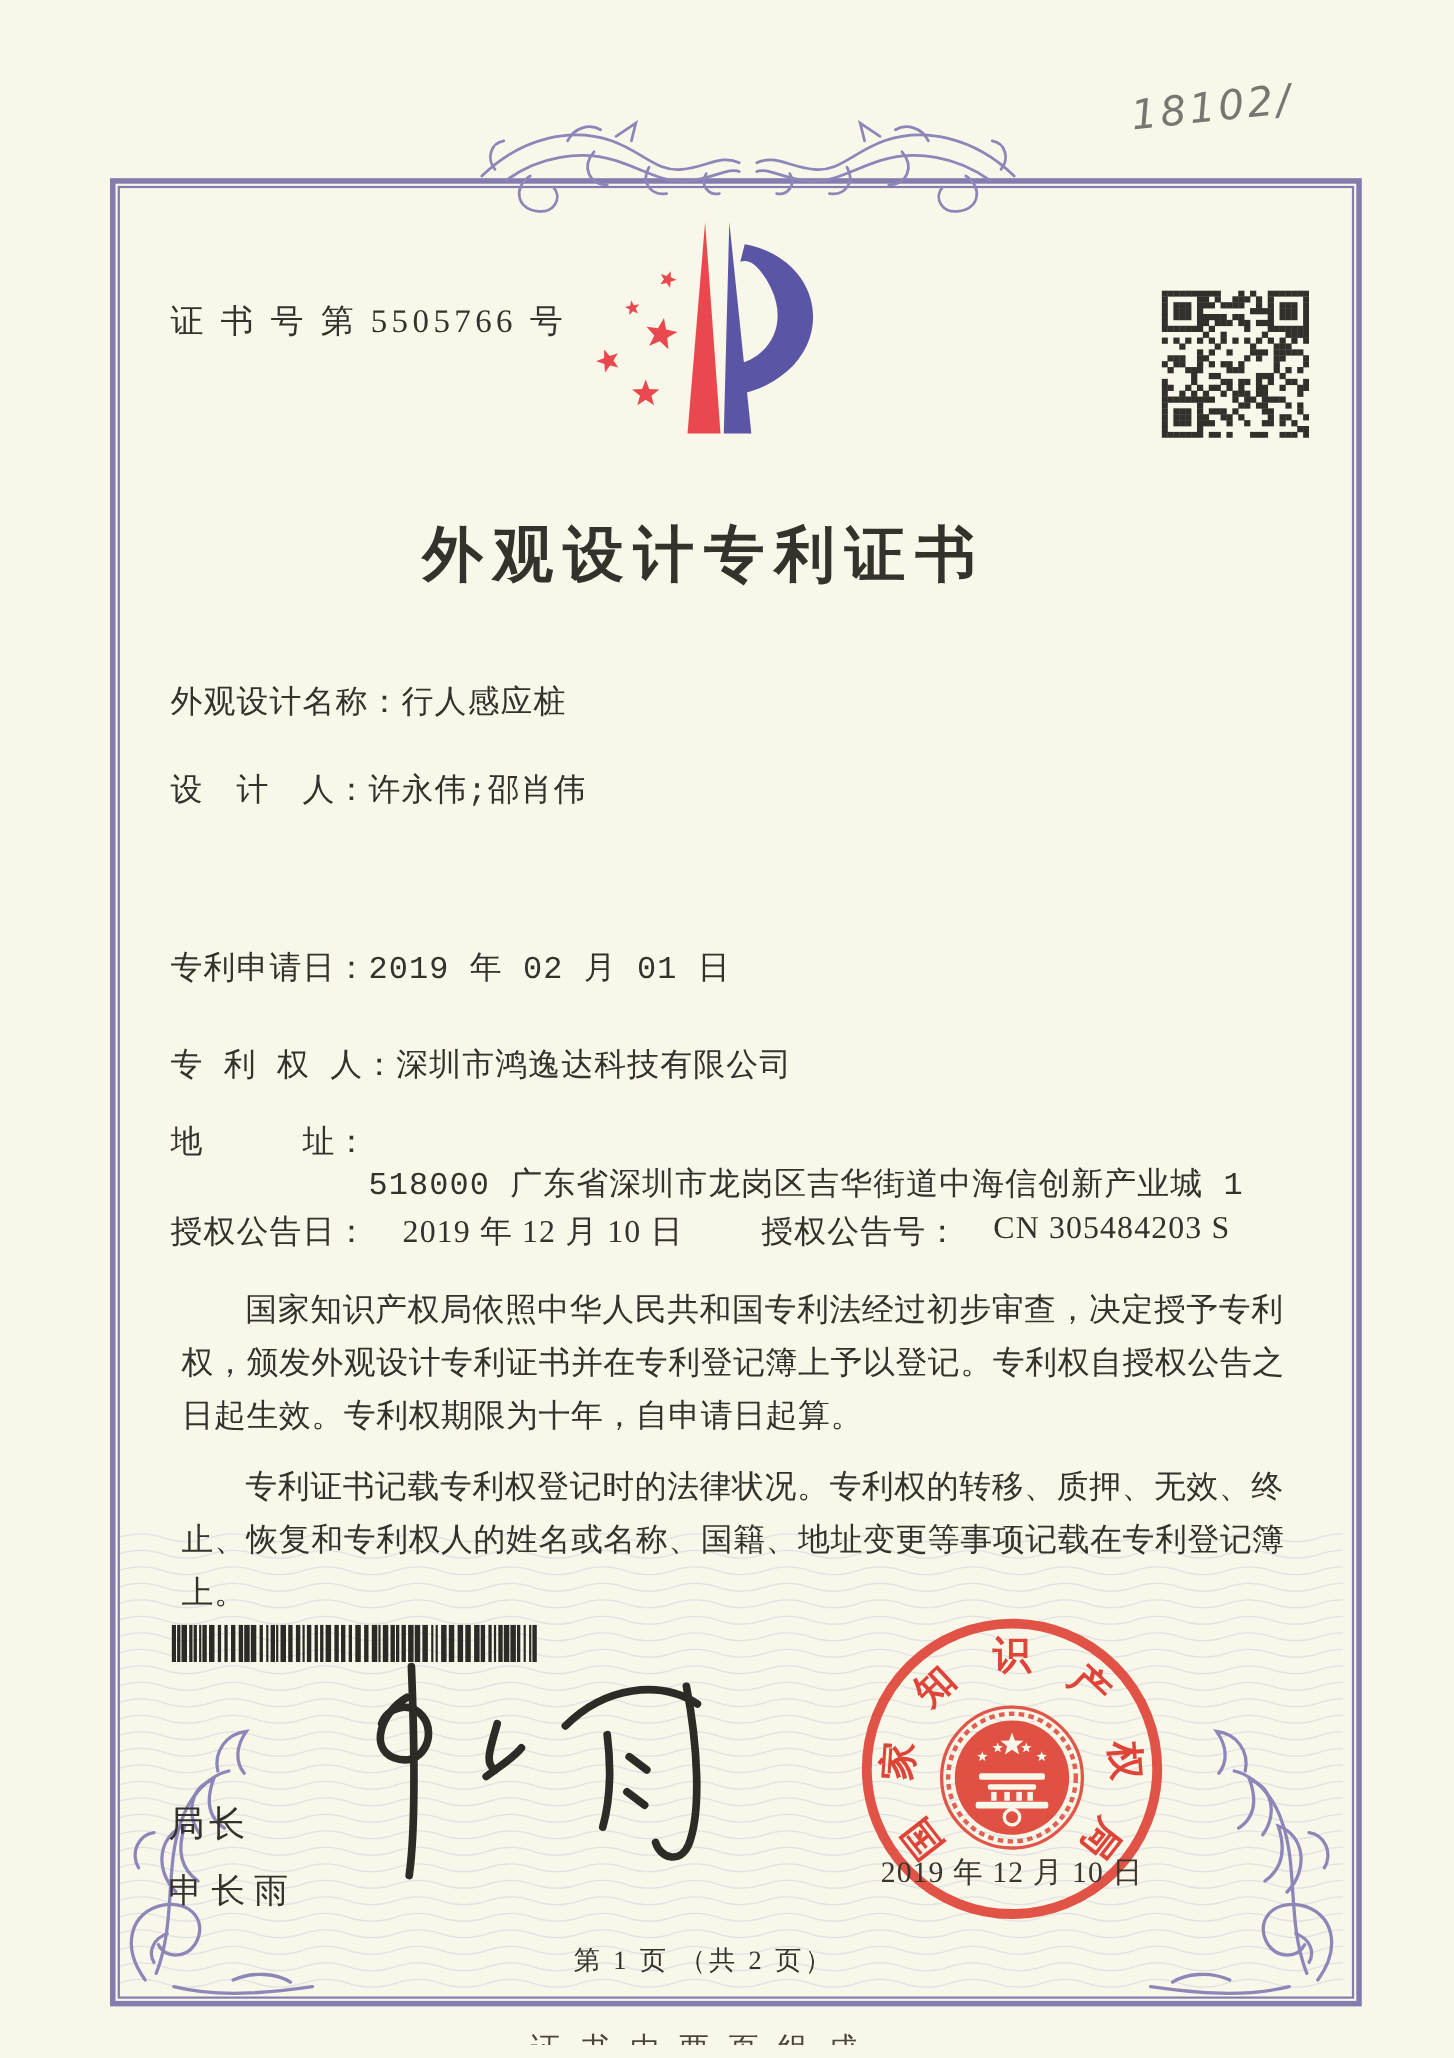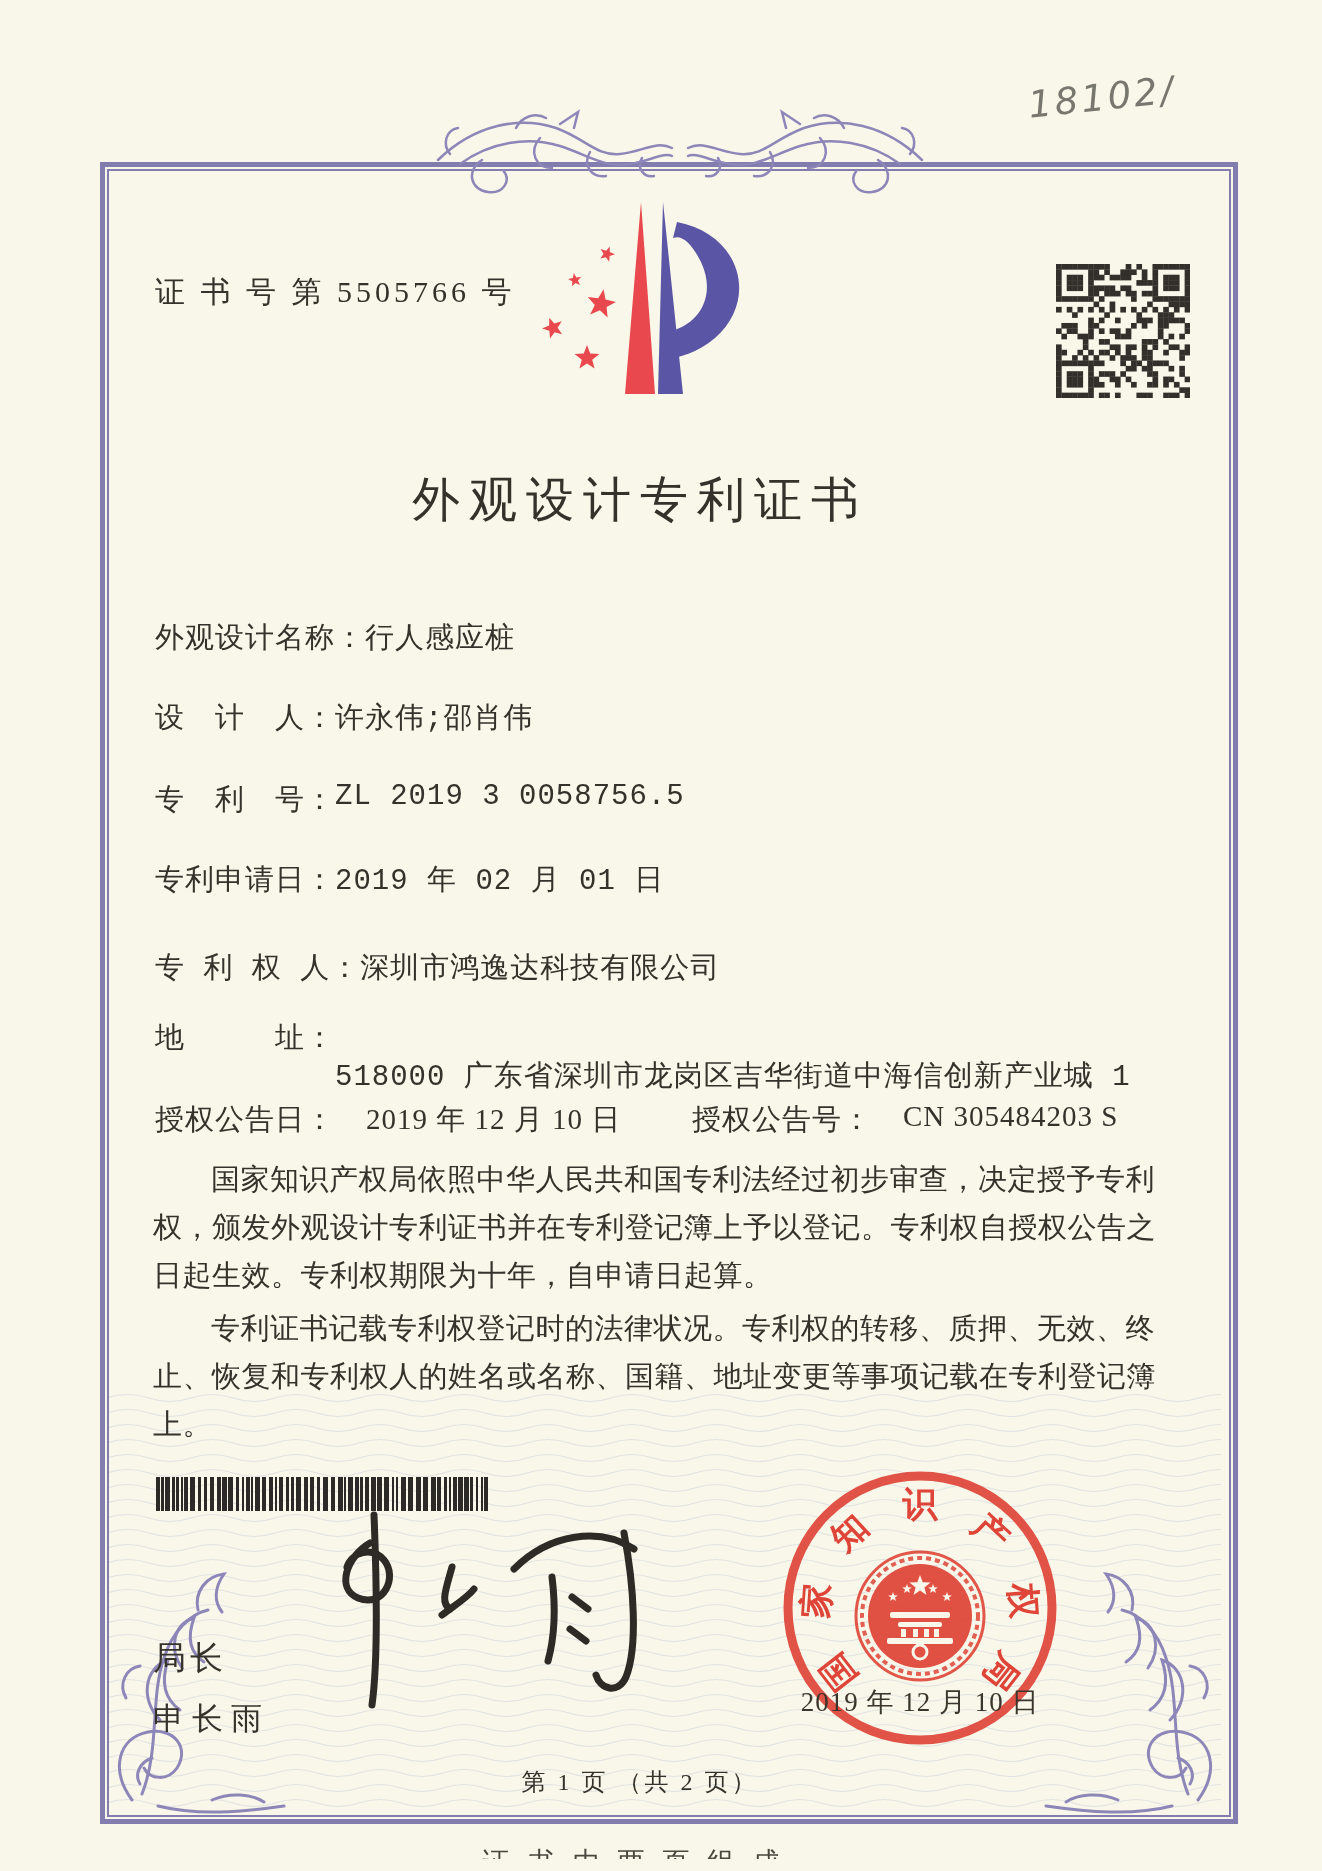--- a/index.html
+++ b/index.html
@@ -6,27 +6,27 @@
   .page{position:relative;width:1322px;height:1871px;background:#f9f7e9;overflow:hidden;
         font-family:"Liberation Serif","DejaVu Serif",serif;color:#35322c;}
   .frame{position:absolute;left:100px;top:162px;width:1128px;height:1652px;border:5px solid #837cae;}
   .frame::before{content:"";position:absolute;inset:2px;border:2px solid #837cae;}
   .hand-note{position:absolute;left:1028px;top:76px;font-size:37px;color:#77776f;
              transform:rotate(-6deg);font-style:italic;font-family:"DejaVu Sans",sans-serif;letter-spacing:3px;}
   .cert-no{position:absolute;left:155px;top:272px;font-size:30px;letter-spacing:4px;white-space:pre-wrap;}
   .logo{position:absolute;left:455px;top:196px;}
   .qr{position:absolute;left:1056px;top:264px;}
   .title{position:absolute;left:0;top:468px;width:1280px;text-align:center;
-         font-size:48px;font-weight:400;letter-spacing:9px;}
+         font-size:55px;font-weight:700;letter-spacing:9px;}
   .frow{position:absolute;left:155px;font-size:29px;display:flex;white-space:pre-wrap;letter-spacing:1px;font-family:Liberation Mono, monospace;}
   .fvalue{white-space:pre-wrap;}
   .addr-wrap{display:flex;flex-direction:column;line-height:44px;margin-top:38px;}
   .grant-pair{position:absolute;font-size:29px;display:flex;white-space:pre-wrap;letter-spacing:1px;gap:31px;}
   .paras{position:absolute;left:148px;top:1150px;width:1042px;font-size:29px;line-height:48px;}
-  .paras p{margin:5px;text-indent:2em;letter-spacing:0.5px;}
+  .paras p{margin:17px;text-indent:2em;letter-spacing:0.5px;}
   .waves{position:absolute;left:107px;top:1390px;}
   .barcode{position:absolute;left:156px;top:1477px;}
   .director-title{position:absolute;left:153px;top:1636px;font-size:33px;letter-spacing:4px;}
   .director-name{position:absolute;left:153px;top:1698px;font-size:31px;letter-spacing:8px;}
   .signature{position:absolute;left:300px;top:1505px;}
   .seal{position:absolute;left:770px;top:1458px;}
   .seal-date{position:absolute;left:770px;top:1684px;width:300px;text-align:center;
              font-size:27px;color:#3a352d;letter-spacing:1px;white-space:pre-wrap;}
   .footer{position:absolute;left:0;top:1766px;width:1280px;text-align:center;font-size:24px;letter-spacing:3px;white-space:pre-wrap;}
   .clipped-note{position:absolute;left:0;top:1844px;width:1280px;height:15px;overflow:hidden;
@@ -431,24 +431,20 @@
   <div class="title">外观设计专利证书</div>
 
   <div class="frow" style="top:618px">
     <span class="flabel">外观设计名称：</span>
     <span class="fvalue">行人感应桩</span>
   </div>
   <div class="frow" style="top:698px">
     <span class="flabel">设　计　人：</span>
     <span class="fvalue">许永伟;邵肖伟</span>
   </div>
-  <div class="frow" style="top:780px">
-    <span class="flabel">专　利　号：</span>
-    <span class="fvalue">ZL 2019 3 0058756.5</span>
-  </div>
   <div class="frow" style="top:860px">
     <span class="flabel">专利申请日：</span>
     <span class="fvalue">2019 年 02 月 01 日</span>
   </div>
   <div class="frow" style="top:948px">
     <span class="flabel">专 利 权 人：</span>
     <span class="fvalue">深圳市鸿逸达科技有限公司</span>
   </div>
   <div class="frow" style="top:1018px">
     <span class="flabel">地　　　址：</span>

